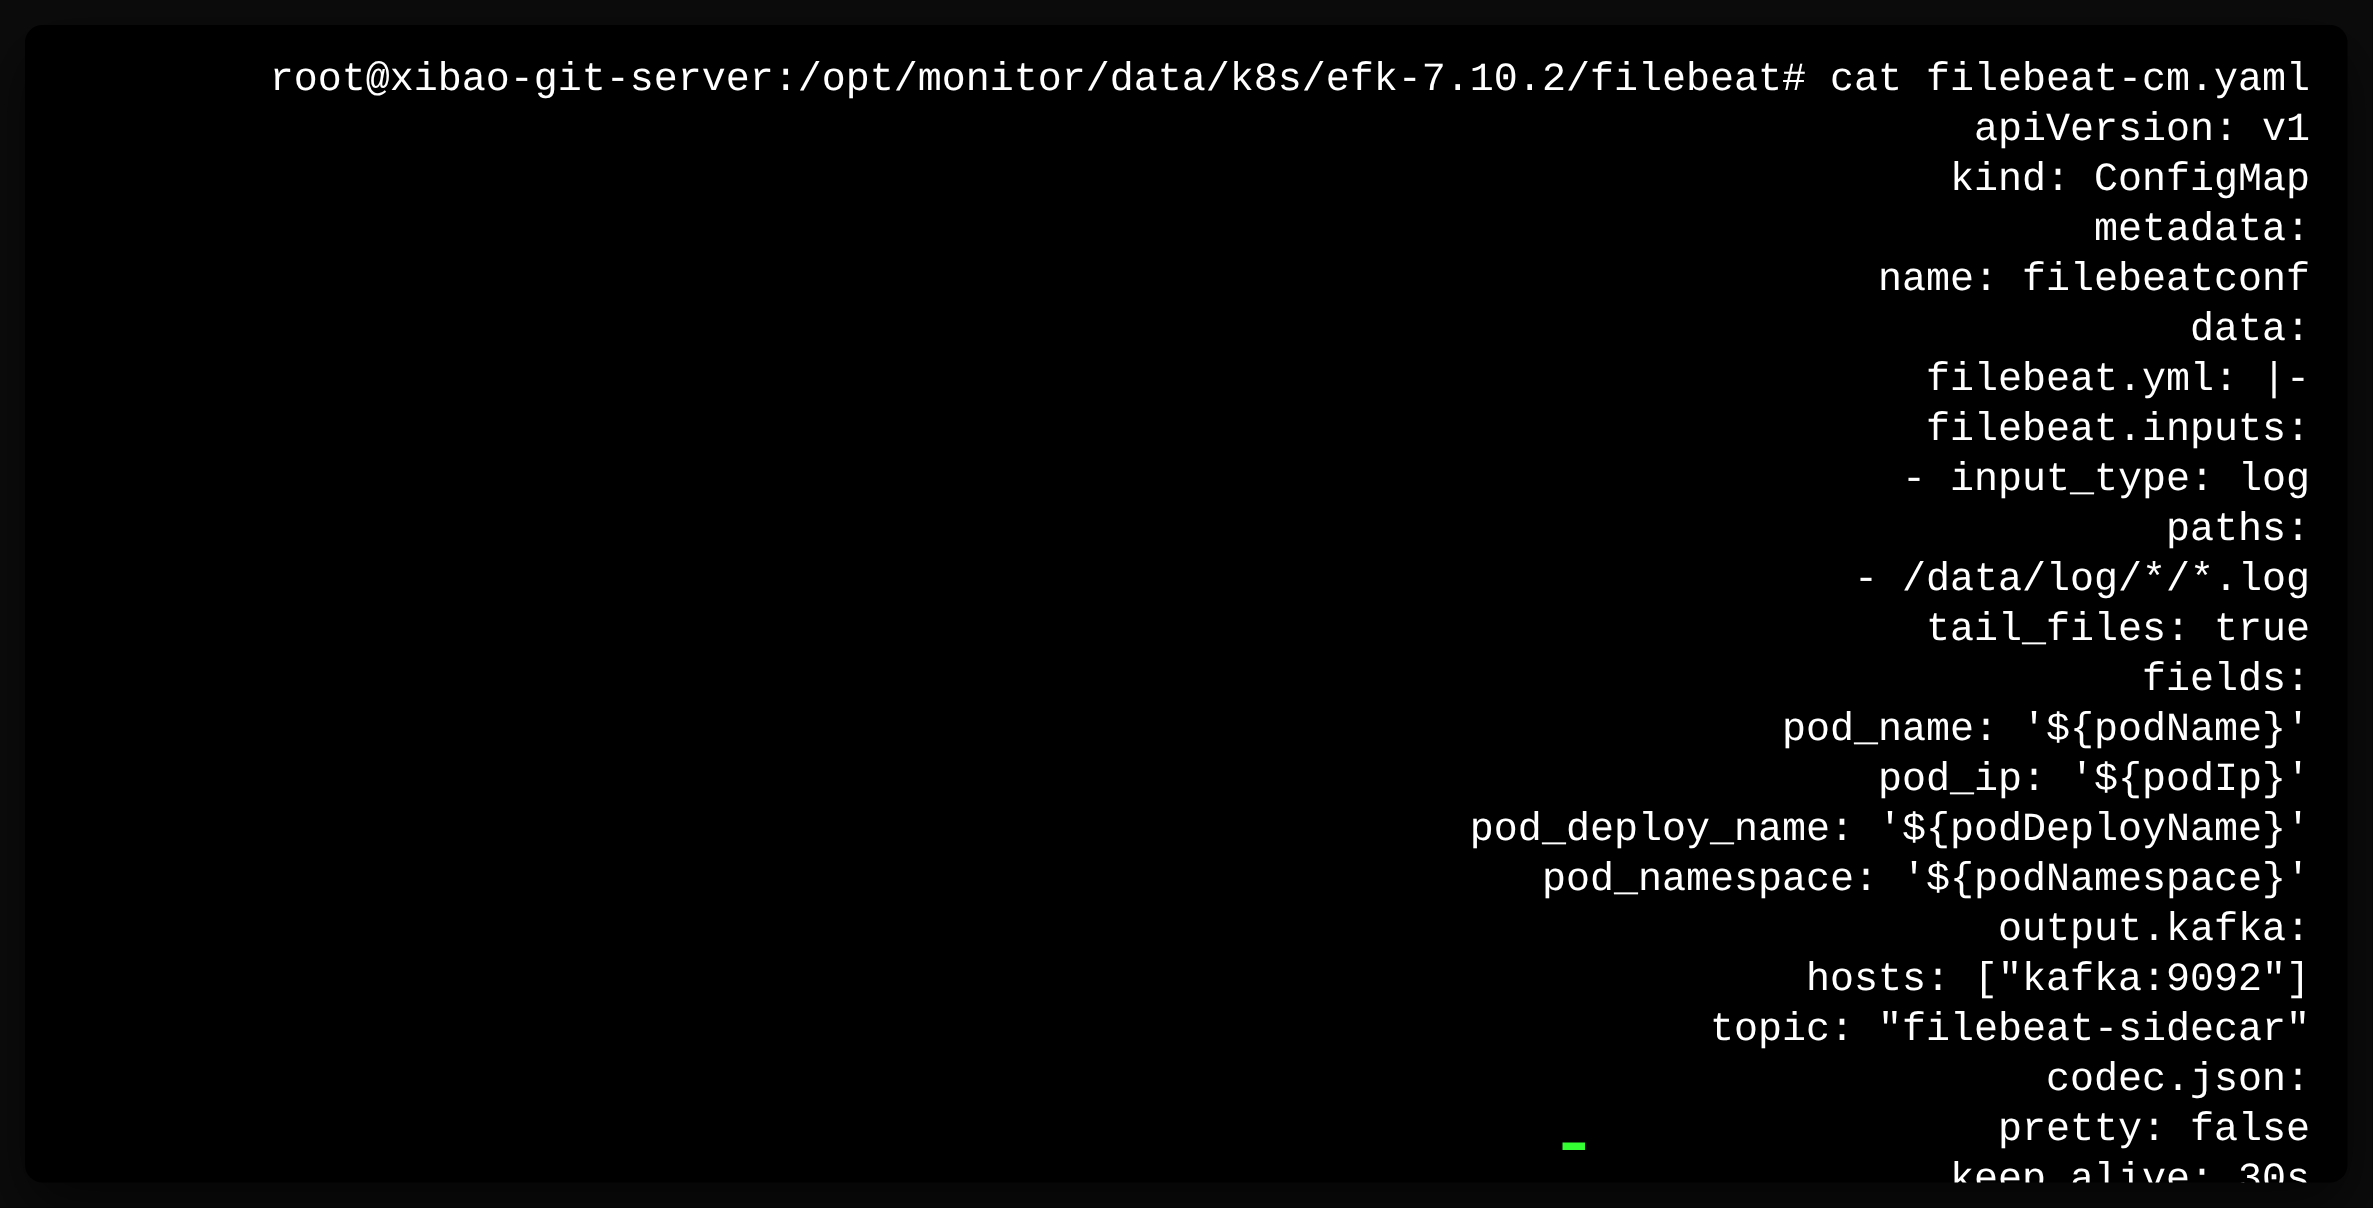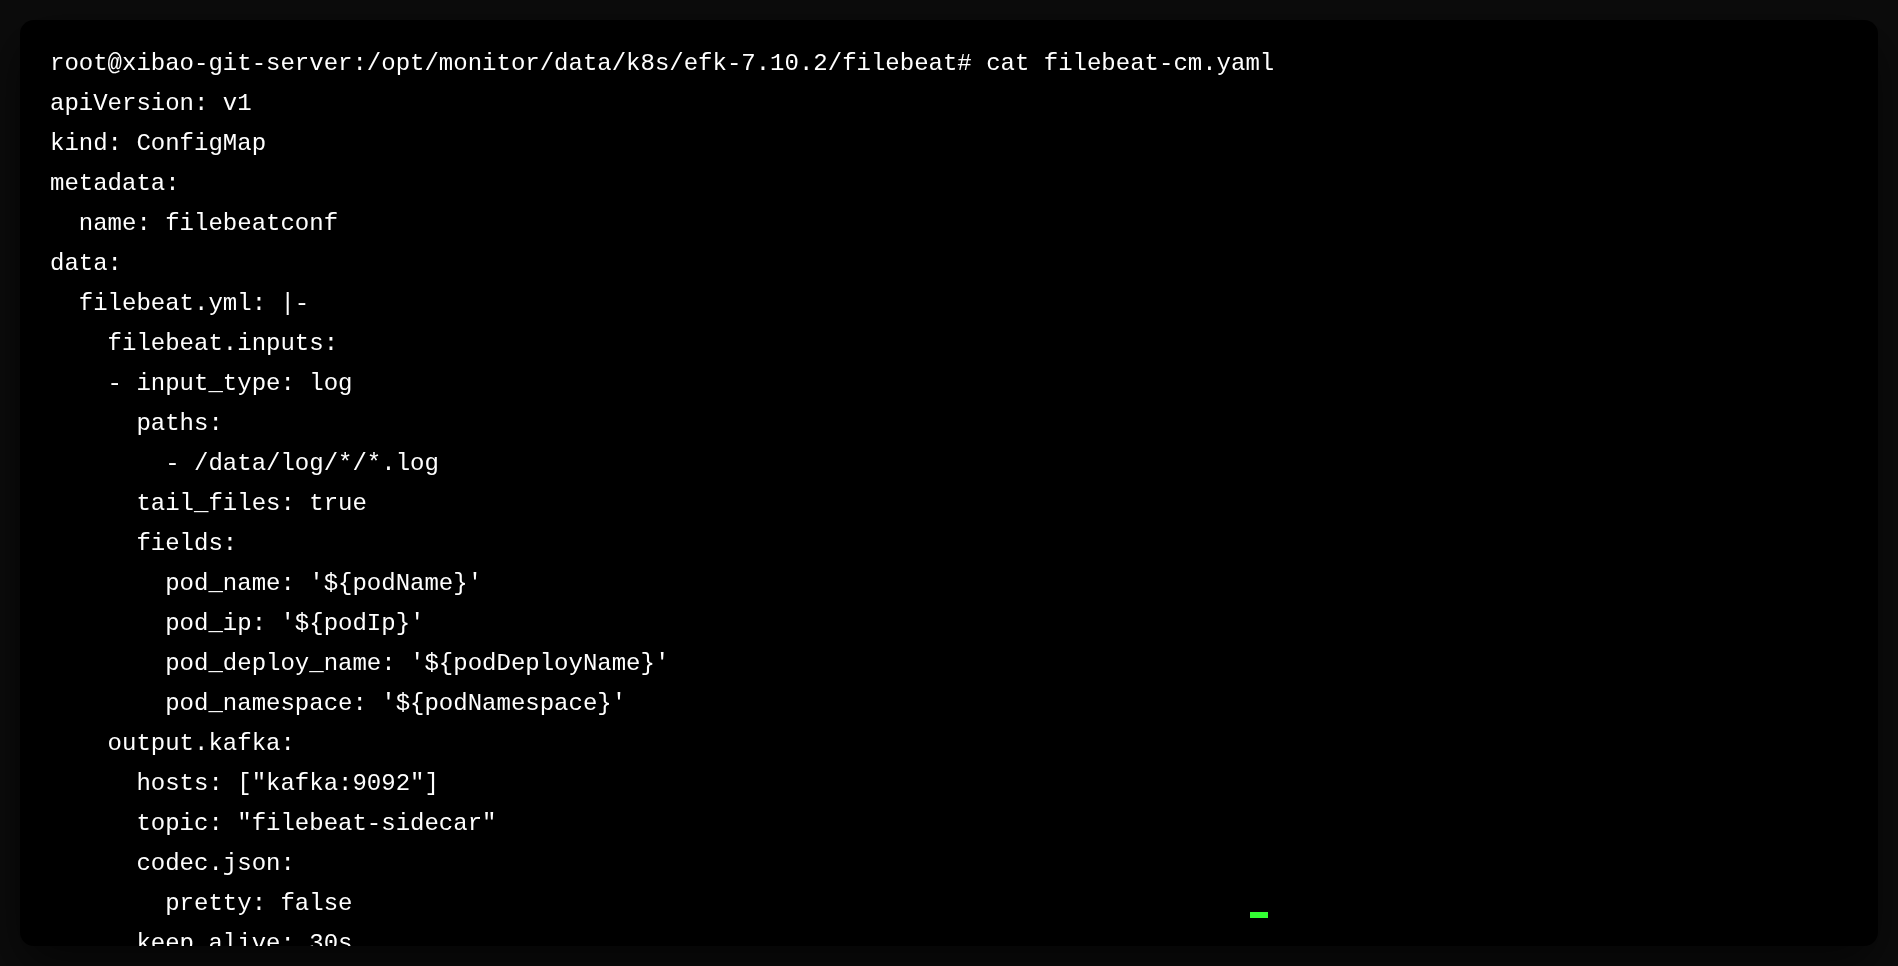--- a/index.html
+++ b/index.html
@@ -16,23 +16,24 @@
     top: 20px;
     left: 20px;
     right: 20px;
     bottom: 20px;
     background: #000000;
     border-radius: 14px;
     box-shadow: 0 20px 50px rgba(0,0,0,0.6);
     padding: 24px 30px 18px 30px;
     box-sizing: border-box;
     color: #ffffff;
-    font-size: 24px;
+    font-size: 32px;
     line-height: 40px;
     overflow: hidden;
+    text-align: right;
   }
   pre.term {
     margin: 0;
     white-space: pre;
     font-family: inherit;
     font-size: inherit;
     line-height: inherit;
     color: #ffffff;
   }
   .cursor {

